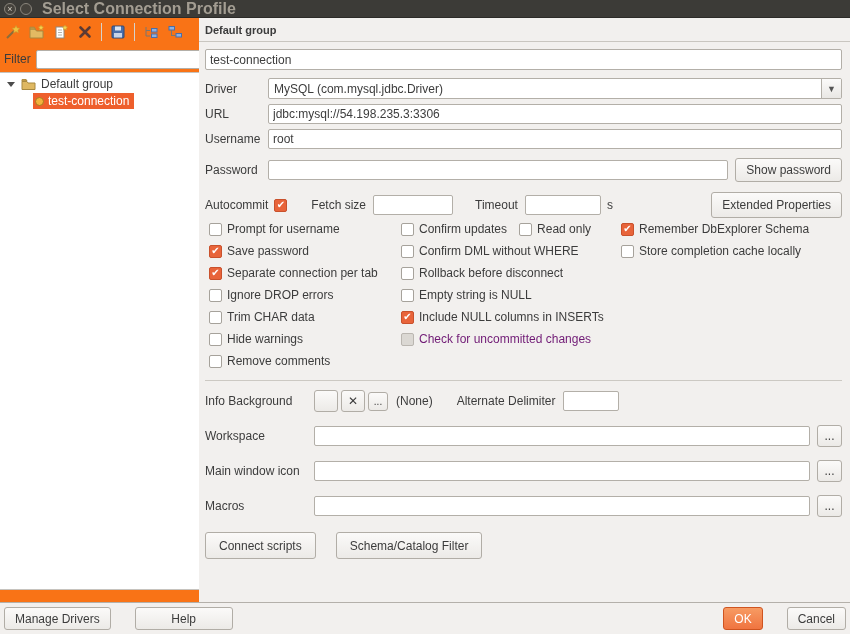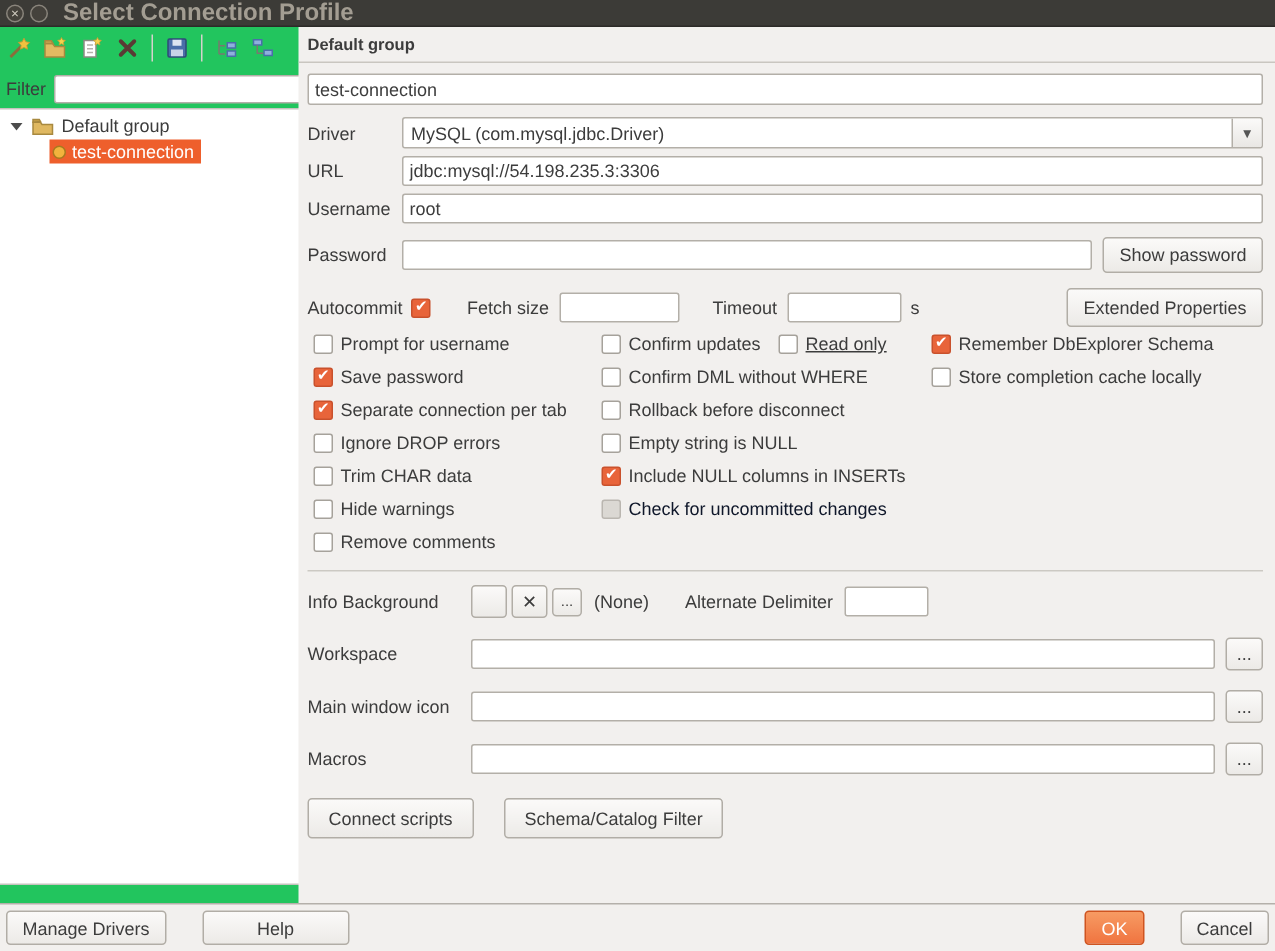--- a/index.html
+++ b/index.html
@@ -22,21 +22,21 @@
     width:12px; height:12px; border-radius:50%;
     background:#45423c; border:1px solid #8a857c;
     color:#cfcabf; font-size:9px; line-height:10px; text-align:center;
     margin-right:4px; display:inline-block; cursor:default;
   }
   .title { margin-left:6px; font-weight:bold; font-size:16px; color:#a39d92; }
 
   
   .sidebar {
     position:absolute; top:18px; left:0; bottom:32px; width:211px;
-    border-right:1px solid #a8a49e; background:#22c55e;
+    border-right:1px solid #a8a49e; background:#f97316;
     display:flex; flex-direction:column;
   }
   .toolbar { height:28px; display:flex; align-items:center; padding:0 2px; gap:2px; }
   .tbtn {
     width:22px; height:22px; border:1px solid transparent; background:transparent;
     display:flex; align-items:center; justify-content:center; border-radius:2px; padding:0;
   }
   .tsep { width:1px; height:18px; background:#d5d2cc; margin:0 3px; }
   .filter-row { height:26px; display:flex; align-items:center; padding:0 4px; gap:5px; }
   .filter-row input { flex:1; height:19px; }
@@ -100,26 +100,26 @@
     background:linear-gradient(#fbfaf9,#e9e7e4); border-left:1px solid #b3afa8;
     display:flex; align-items:center; justify-content:center; font-size:9px; color:#555;
   }
   .cb {
     width:13px; height:13px; border:1px solid #a6a29b; border-radius:2px; background:#fff;
     display:inline-flex; align-items:center; justify-content:center; flex-shrink:0;
   }
   .cb[data-checked="true"] { background:#e8643a; border-color:#c9512c; }
   .cb[data-checked="true"]::after { content:"✔"; color:#fff; font-size:10px; line-height:1; }
   .opt { display:flex; align-items:center; gap:5px; cursor:default; }
-  .opt[data-disabled="true"] { color:#0f172a; }
+  .opt[data-disabled="true"] { color:#701a75; }
   .opt[data-disabled="true"] .cb { background:#dbd8d3; border-color:#bab6b0; }
   .opt-grid { display:flex; padding-left:4px; }
   .opt-col1 { width:192px; } .opt-col2 { width:220px; } .opt-col3 { flex:1; }
   .opt-row { height:22px; display:flex; align-items:center; }
-  .opt-row .opt + .opt { margin-left:12px;text-decoration:underline; }
+  .opt-row .opt + .opt { margin-left:12px; }
   .info-row button.sq { width:24px; height:22px; padding:0; margin-right:3px; }
   .info-row button.dots { width:20px; height:19px; padding:0; font-size:10px; margin-right:3px; }
   .none-label { margin-left:5px; }
   .alt-label { margin-left:24px; margin-right:8px; }
   .alt-input { width:56px; }
   .browse { width:25px; height:22px; padding:0; margin-left:7px; flex-shrink:0; }
   .script-row { margin-top:15px; display:flex; gap:20px; }
   .script-row .btn { height:27px; padding:0 13px; }
 
   

